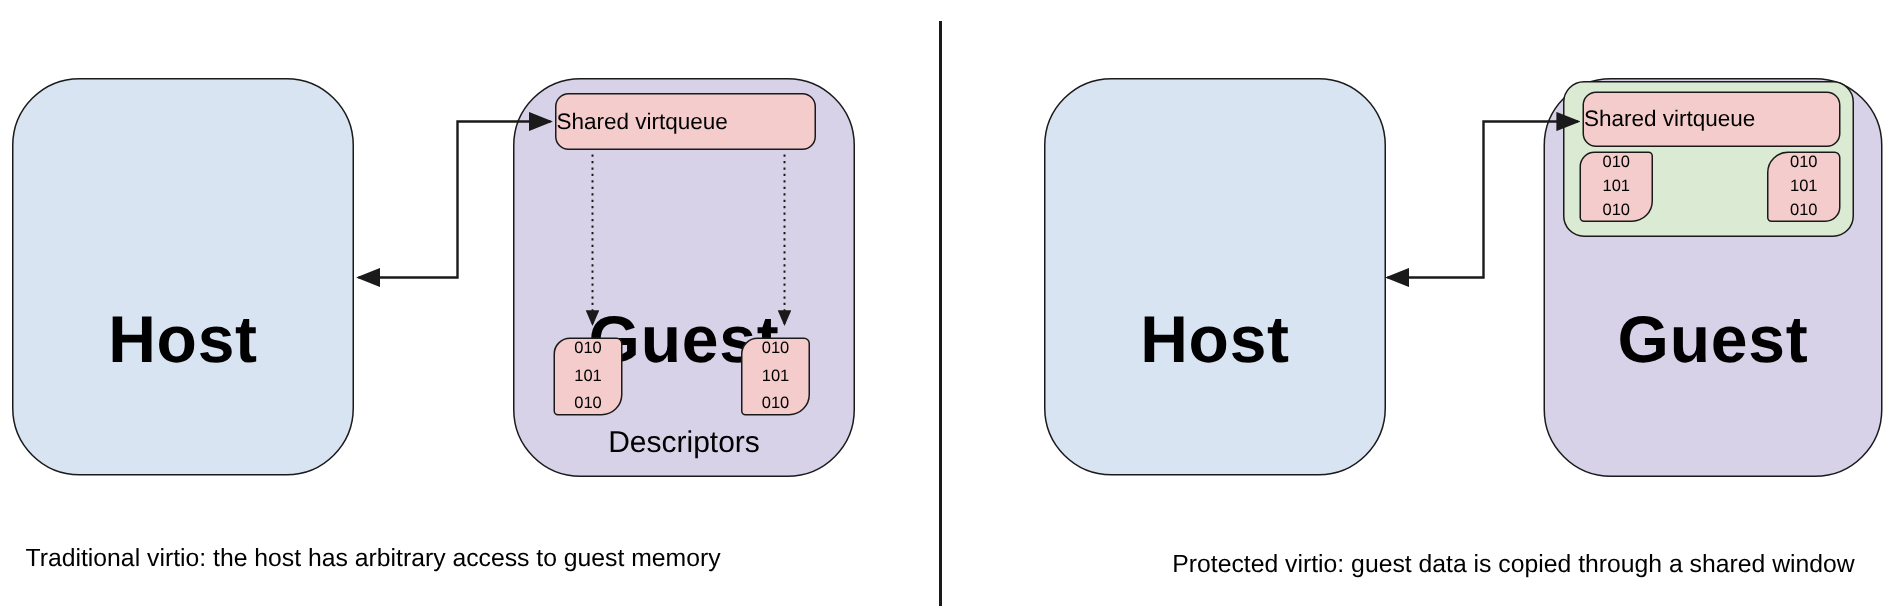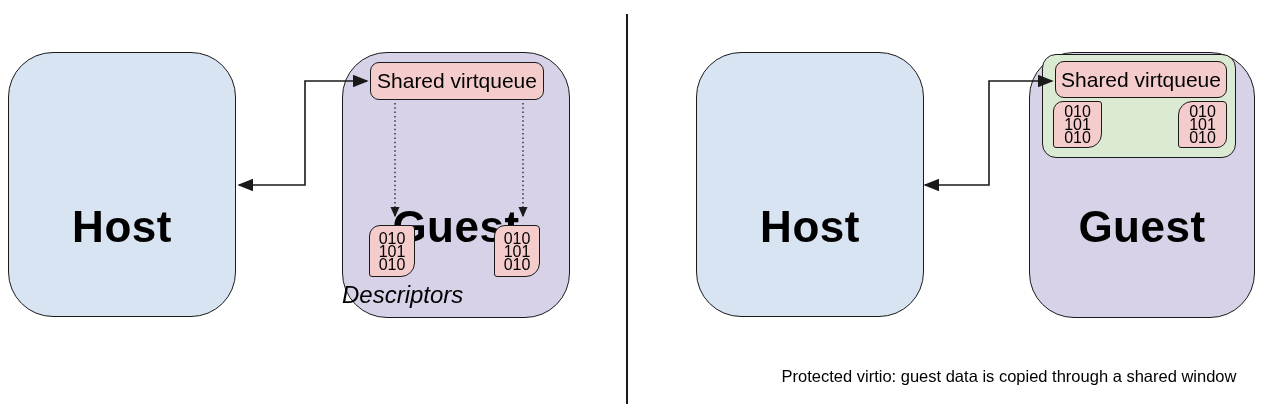--- a/index.html
+++ b/index.html
@@ -21,40 +21,40 @@
     border-radius:45px;
   }
   .bigLabel{
     position:absolute;
     font-size:44px;font-weight:bold;line-height:44px;
     text-align:center;letter-spacing:0.5px;margin-top:38px;
   }
   .vq{
     background:var(--virtqueue-fill,#f4cccc);
     border-radius:9px;
-    display:flex;align-items:center;justify-content:center;
-    font-size:21px;
+    display:flex;align-items:center;
+    font-size:15px;
   }
   .window{
     background:var(--window-fill,#dbead3);
     border-radius:14px;
   }
   .chip{
     background:var(--virtqueue-fill,#f4cccc);
-    font-size:16px;line-height:13px;
-    display:flex;flex-direction:column;justify-content:center;
+    font-size:11px;line-height:13px;
+    display:flex;flex-direction:column;justify-content:space-between;
     text-align:center;
   }
   .chip.shape-a{border-radius:11px 4px 14px 3px;}
   .chip.shape-b{border-radius:10px 3px 14px 3px;}
   .chip.shape-c{border-radius:14px 4px 10px 3px;}
   .descriptors{
     position:absolute;
-    font-style:italic;font-size:24px;line-height:24px;
-    text-align:left;
+    font-size:20px;line-height:24px;
+    text-align:center;
   }
   .caption{
     position:absolute;
     font-size:16.5px;line-height:20px;
     white-space:nowrap;
   }
   .divider{
     position:absolute;
     background:var(--stroke,#222);
   }
@@ -81,20 +81,21 @@
     <div>010</div>
   </div>
   <div class="box chip shape-a" style="left:494px;top:225px;width:46px;height:52px;">
     <div>010</div>
     <div>101</div>
     <div>010</div>
   </div>
 
   <div class="descriptors" style="left:342px;top:283px;width:228px;">Descriptors</div>
 
+  <div class="caption" style="left:17px;top:362px;">Traditional virtio: the host has arbitrary access to guest memory</div>
 
   <div class="divider" style="left:626px;top:14px;width:2px;height:390px;"></div>
 
   <div class="box host" style="left:696px;top:52px;width:228px;height:265px;"></div>
   <div class="bigLabel" style="left:696px;top:167px;width:228px;">Host</div>
 
   <div class="box guest" style="left:1029px;top:52px;width:226px;height:266px;"></div>
   <div class="bigLabel" style="left:1029px;top:167px;width:226px;">Guest</div>
 
   <div class="box window" style="left:1042px;top:54px;width:194px;height:104px;"></div>

